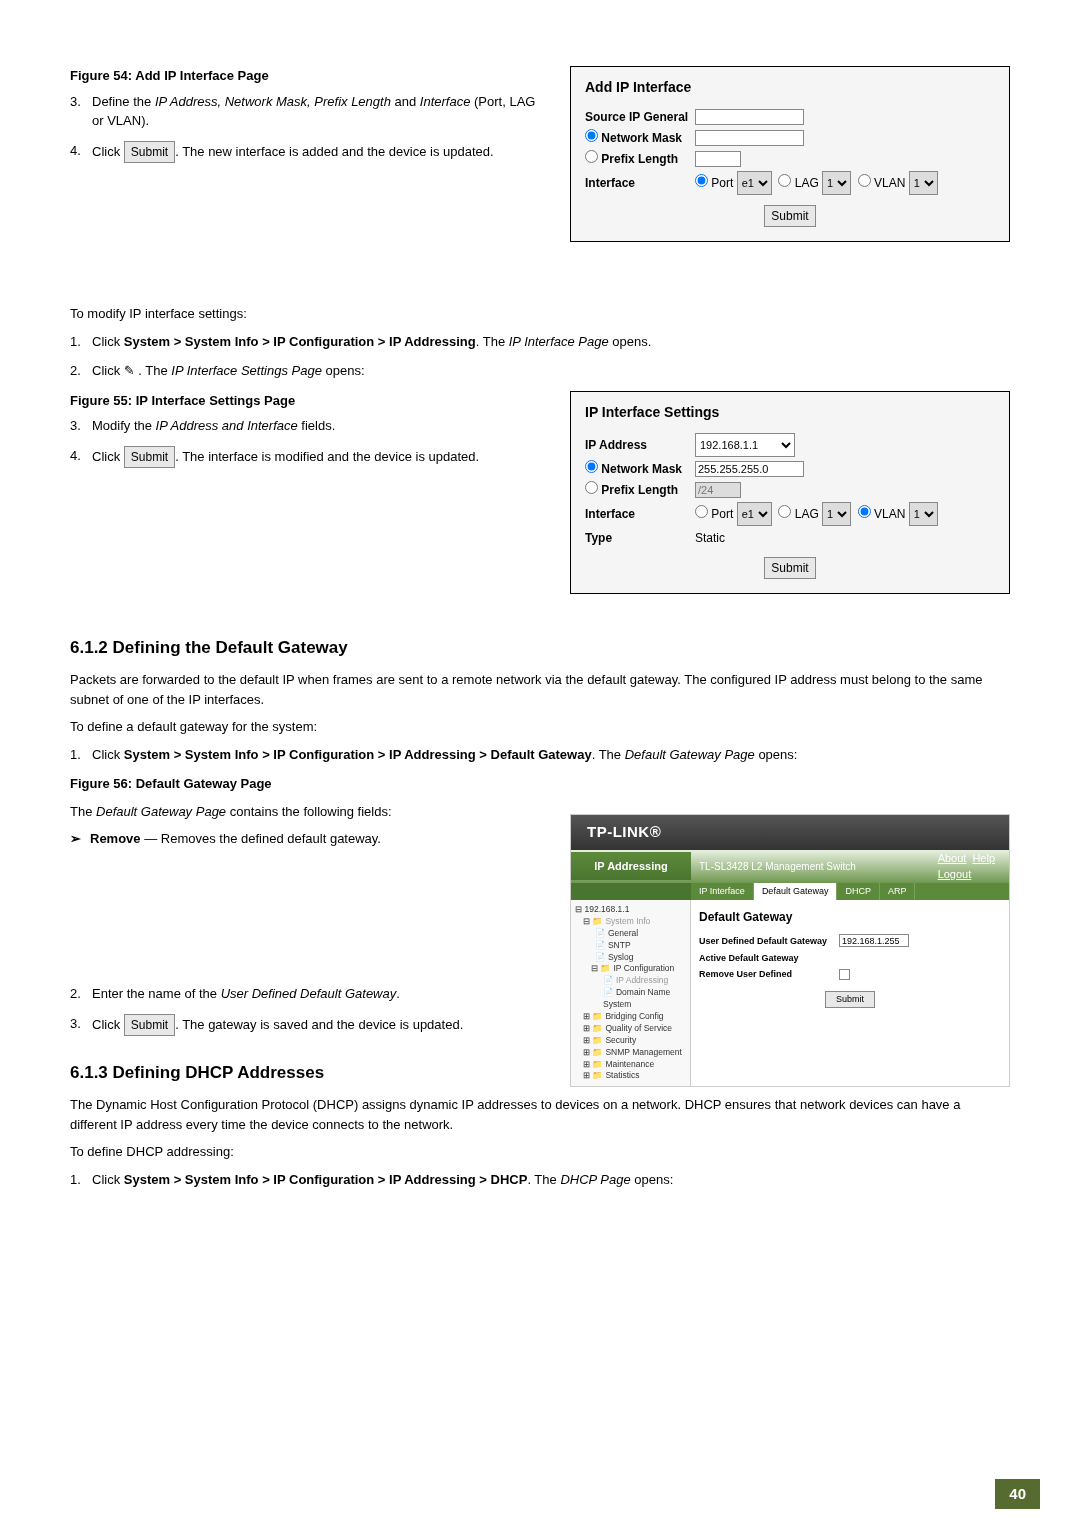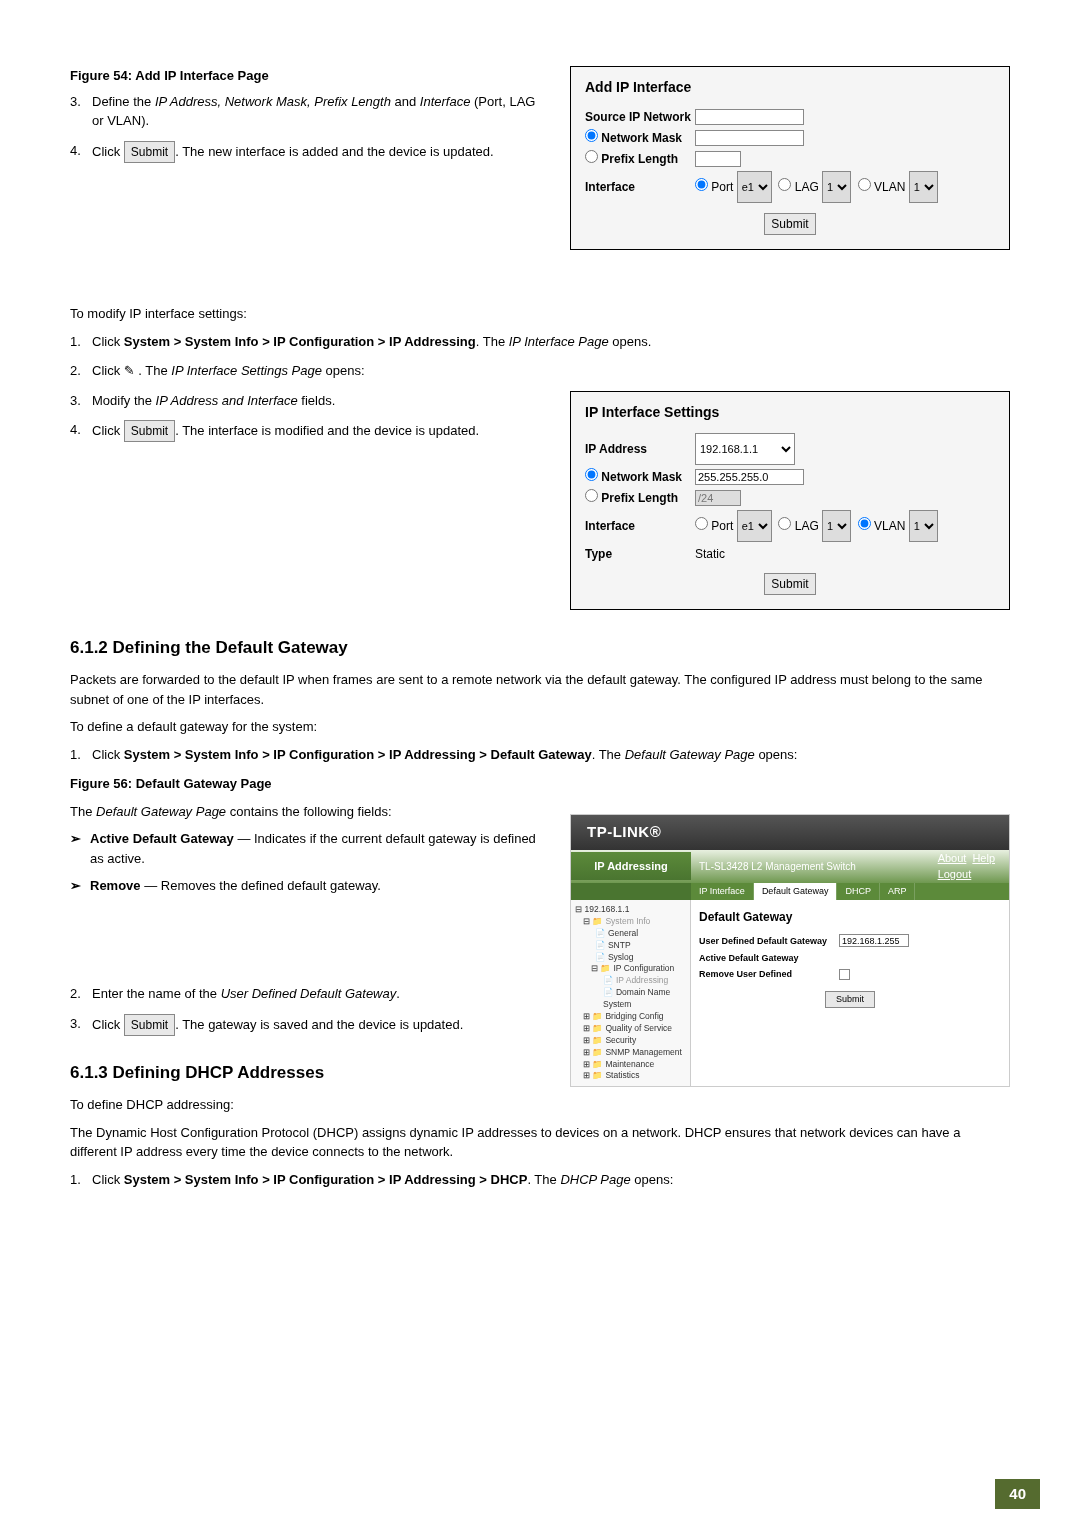--- a/index.html
+++ b/index.html
@@ -16,21 +16,21 @@
   .bold { font-weight: bold; }
   .btn-submit { display: inline-block; background: #e8e8e8; border: 1px solid #888; padding: 1px 6px; font-size: 12px; }
   .pencil { font-family: sans-serif; }
   h2 { font-size: 17px; font-weight: bold; margin: 24px 0 10px 0; }
   .panel { border: 1px solid #000; background: #f5f5f5; padding: 10px 14px 14px 14px; margin-bottom: 16px; }
   .panel-title { font-weight: bold; font-size: 14px; margin-bottom: 10px; }
   .form-row { display: flex; align-items: center; font-size: 12px; margin: 3px 0; }
   .form-label { width: 110px; font-weight: bold; }
   .form-val { flex: 1; }
   .form-val input[type=text] { border: 1px solid #888; font-size: 11px; padding: 0 2px; height: 16px; }
-  .form-val select { border: 1px solid #888; font-size: 11px; background: #ddd; height: 32px; }
+  .form-val select { border: 1px solid #888; font-size: 11px; background: #ddd; height: 24px; }
   .panel .submit-row { text-align: center; margin-top: 10px; }
   .bullet-list { list-style: none; padding-left: 0; }
   .bullet-list li { margin-bottom: 8px; display: flex; }
   .bullet-list li::before { content: "➢"; width: 20px; flex-shrink: 0; font-weight: bold; }
   .screenshot { border: 1px solid #ccc; background: #fff; width: 440px; font-size: 9px; }
   .ss-brand { background: linear-gradient(#555,#333); color: #fff; padding: 6px 16px; font-weight: bold; font-size: 15px; letter-spacing: 0.5px; }
   .ss-bar { background: linear-gradient(#e8f0e0,#6f9850); display: flex; align-items: center; font-size: 9px; }
   .ss-bar-left { width: 120px; background: linear-gradient(#5c8a3a,#4a7530); color: #fff; text-align: center; padding: 6px 2px; font-weight: bold; font-size: 11px; }
   .ss-bar-mid { flex: 1; color: #fff; padding-left: 8px; font-size: 10px; }
   .ss-bar-right { color: #fff; padding-right: 8px; font-size: 11px; }
@@ -77,21 +77,21 @@
             <span>Click </span><span class="btn-submit">Submit</span><span>. The new interface is added and the device is updated.</span>
           </span>
         </li>
       </ol>
     </div>
 
     <div class="right-col" style="top:0; width:440px;">
       <div class="panel">
         <div class="panel-title">Add IP Interface</div>
         <div class="form-row">
-          <span class="form-label">Source IP Network</span>
+          <span class="form-label">Source IP General</span>
           <span class="form-val"><input type="text" size="14" style=""></span>
         </div>
         <div class="form-row">
           <span class="form-label"><input type="radio" checked="" style=""> <span>Network Mask</span></span>
           <span class="form-val"><input type="text" size="14" style=""></span>
         </div>
         <div class="form-row">
           <span class="form-label"><input type="radio" style=""> <span>Prefix Length</span></span>
           <span class="form-val"><input type="text" size="4" style=""></span>
         </div>
@@ -119,20 +119,21 @@
     <li>
       <span class="num">2.</span>
       <span class="txt">
         <span>Click </span><span class="pencil">✎</span><span> . The </span><span class="italic">IP Interface Settings Page</span><span> opens:</span>
       </span>
     </li>
   </ol>
 
   <div class="section-mid">
     <div class="left-col">
+      <p class="figure-caption">Figure 55: IP Interface Settings Page</p>
       <ol class="numbered">
         <li>
           <span class="num">3.</span>
           <span class="txt">
             <span>Modify the </span><span class="italic">IP Address and Interface</span><span> fields.</span>
           </span>
         </li>
         <li>
           <span class="num">4.</span>
           <span class="txt">
@@ -186,23 +187,20 @@
     </li>
   </ol>
 
   <div class="gw-cols">
     <div class="gw-left">
       <p class="figure-caption">Figure 56: Default Gateway Page</p>
       <p class="full-width-p">
         <span>The </span><span class="italic">Default Gateway Page</span><span> contains the following fields:</span>
       </p>
       <ul class="bullet-list">
-        <li>
-            <span><span class="bold">Active Default Gateway</span><span> — Indicates if the current default gateway is defined as active.</span></span>
-          </li>
         <li>
             <span><span class="bold">Remove</span><span> — Removes the defined default gateway.</span></span>
           </li>
       </ul>
     </div>
     <div class="gw-right">
       <div class="screenshot">
         <div class="ss-brand">TP-LINK®</div>
         <div class="ss-bar">
           <div class="ss-bar-left">IP Addressing</div>
@@ -254,22 +252,22 @@
     </li>
     <li>
       <span class="num">3.</span>
       <span class="txt">
         <span>Click </span><span class="btn-submit">Submit</span><span>. The gateway is saved and the device is updated.</span>
       </span>
     </li>
   </ol>
 
   <h2>6.1.3  Defining DHCP Addresses</h2>
+  <p class="full-width-p">The Dynamic Host Configuration Protocol (DHCP) assigns dynamic IP addresses to devices on a network. DHCP ensures that network devices can have a different IP address every time the device connects to the network.</p>
   <p class="full-width-p">To define DHCP addressing:</p>
-  <p class="full-width-p">The Dynamic Host Configuration Protocol (DHCP) assigns dynamic IP addresses to devices on a network. DHCP ensures that network devices can have a different IP address every time the device connects to the network.</p>
   <ol class="numbered">
     <li>
       <span class="num">1.</span>
       <span class="txt">
         <span>Click </span><span class="bold">System &gt; System Info &gt; IP Configuration &gt; IP Addressing &gt; DHCP</span><span>. The </span><span class="italic">DHCP Page</span><span> opens:</span>
       </span>
     </li>
   </ol>
 
 </div>

